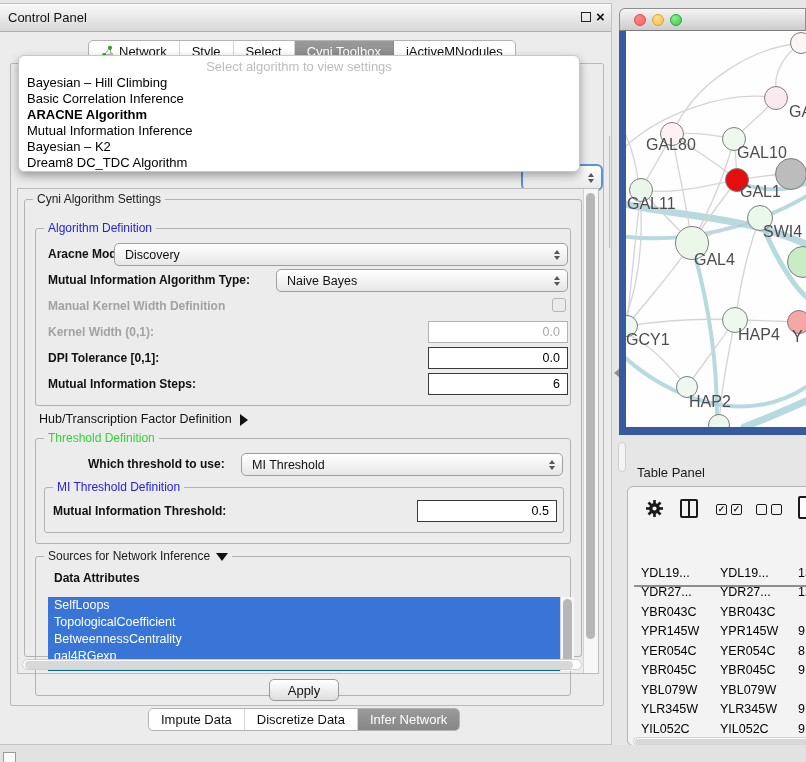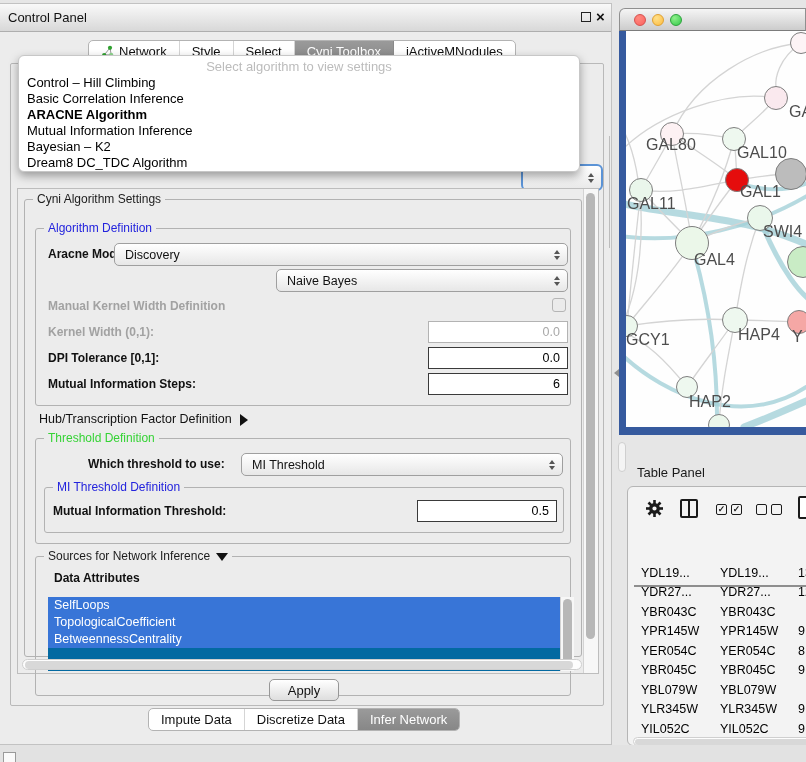--- a/index.html
+++ b/index.html
@@ -180,20 +180,21 @@
           <div class="group" style="left:10px;top:28px;width:536px;height:178px;">
             <span class="glabel blue">Algorithm Definition</span>
             <span class="lbl" style="left:12px;top:18px;">Aracne Mode:</span>
             <div class="combo" style="left:78px;top:14px;width:454px;">
               <span>Discovery</span>
               <span class="stepper">
                   <i class="up"></i>
                   <i class="dn"></i>
                 </span>
             </div>
+            <span class="lbl" style="left:12px;top:44px;">Mutual Information Algorithm Type:</span>
             <div class="combo" style="left:240px;top:40px;width:292px;">
               <span>Naive Bayes</span>
               <span class="stepper">
                   <i class="up"></i>
                   <i class="dn"></i>
                 </span>
             </div>
             <span class="lbl dim" style="left:12px;top:70px;">Manual Kernel Width Definition</span>
             <span class="checkbox" style="left:516px;top:69px;"></span>
             <span class="lbl dim" style="left:12px;top:96px;">Kernel Width (0,1):</span>
@@ -233,20 +234,21 @@
             </div>
           </div>
 
           <div class="group" style="left:10px;top:356px;width:536px;height:140px;">
             <span class="glabel black"><span>Sources for Network Inference</span><span class="tri-down"></span></span>
             <span class="lbl" style="left:6px;top:14px;padding-left:12px;">Data Attributes</span>
             <div id="attr-list">
                 <div class="attr-item">SelfLoops</div>
                 <div class="attr-item">TopologicalCoefficient</div>
                 <div class="attr-item">BetweennessCentrality</div>
+                <div class="attr-item">gal4RGexp</div>
               </div>
             <div class="vscroll" style="left:524px;top:40px;width:13px;height:74px;">
               <div class="vthumb" style="top:2px;height:68px;"></div>
             </div>
           </div>
         </div>
 
         <div class="vscroll" style="right:0;top:0;width:14px;height:484px;">
           <div class="vthumb" style="top:4px;height:446px;"></div>
         </div>
@@ -267,21 +269,21 @@
         </div>
         <div class="tab selected">
           <span>Infer Network</span>
         </div>
       </div>
   </div>
 
   <div id="popup">
     <div id="popup-placeholder">Select algorithm to view settings</div>
     <div id="popup-items">
-        <div class="popup-item">Control – Hill Climbing</div>
+        <div class="popup-item">Bayesian – Hill Climbing</div>
         <div class="popup-item">Basic Correlation Inference</div>
         <div class="popup-item bold">ARACNE Algorithm</div>
         <div class="popup-item">Mutual Information Inference</div>
         <div class="popup-item">Bayesian – K2</div>
         <div class="popup-item">Dream8 DC_TDC Algorithm</div>
       </div>
   </div>
 
   <div id="nw">
     <div id="nw-titlebar">

